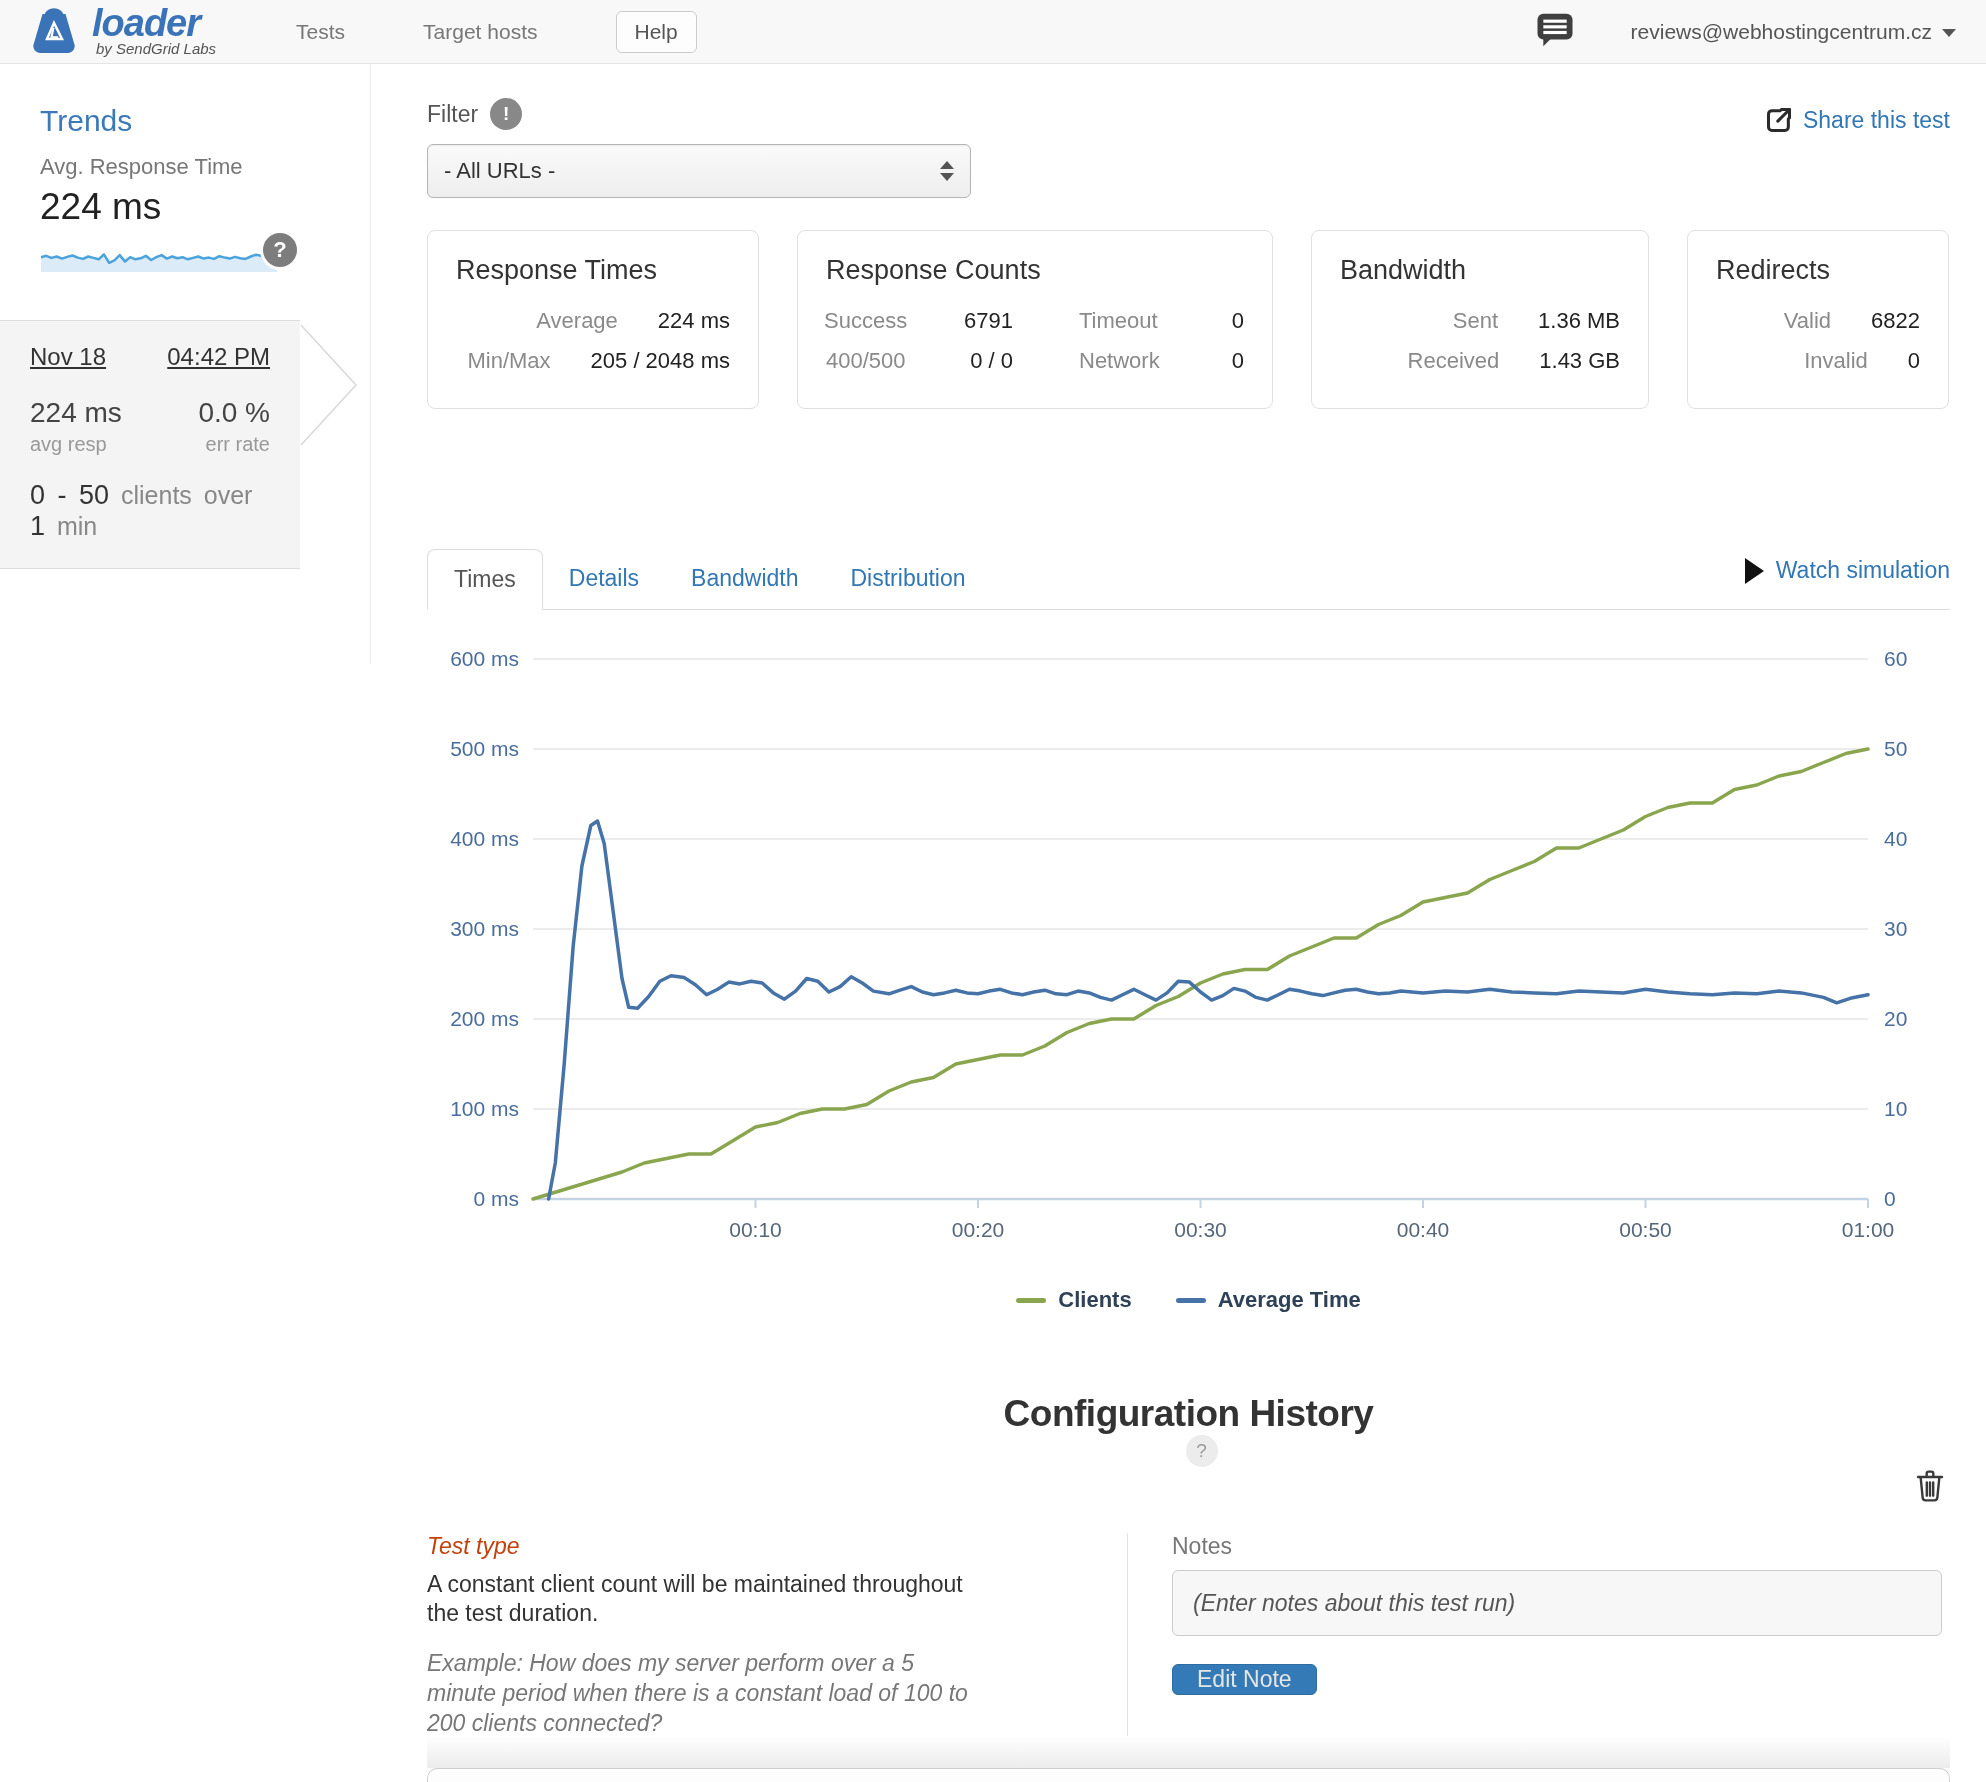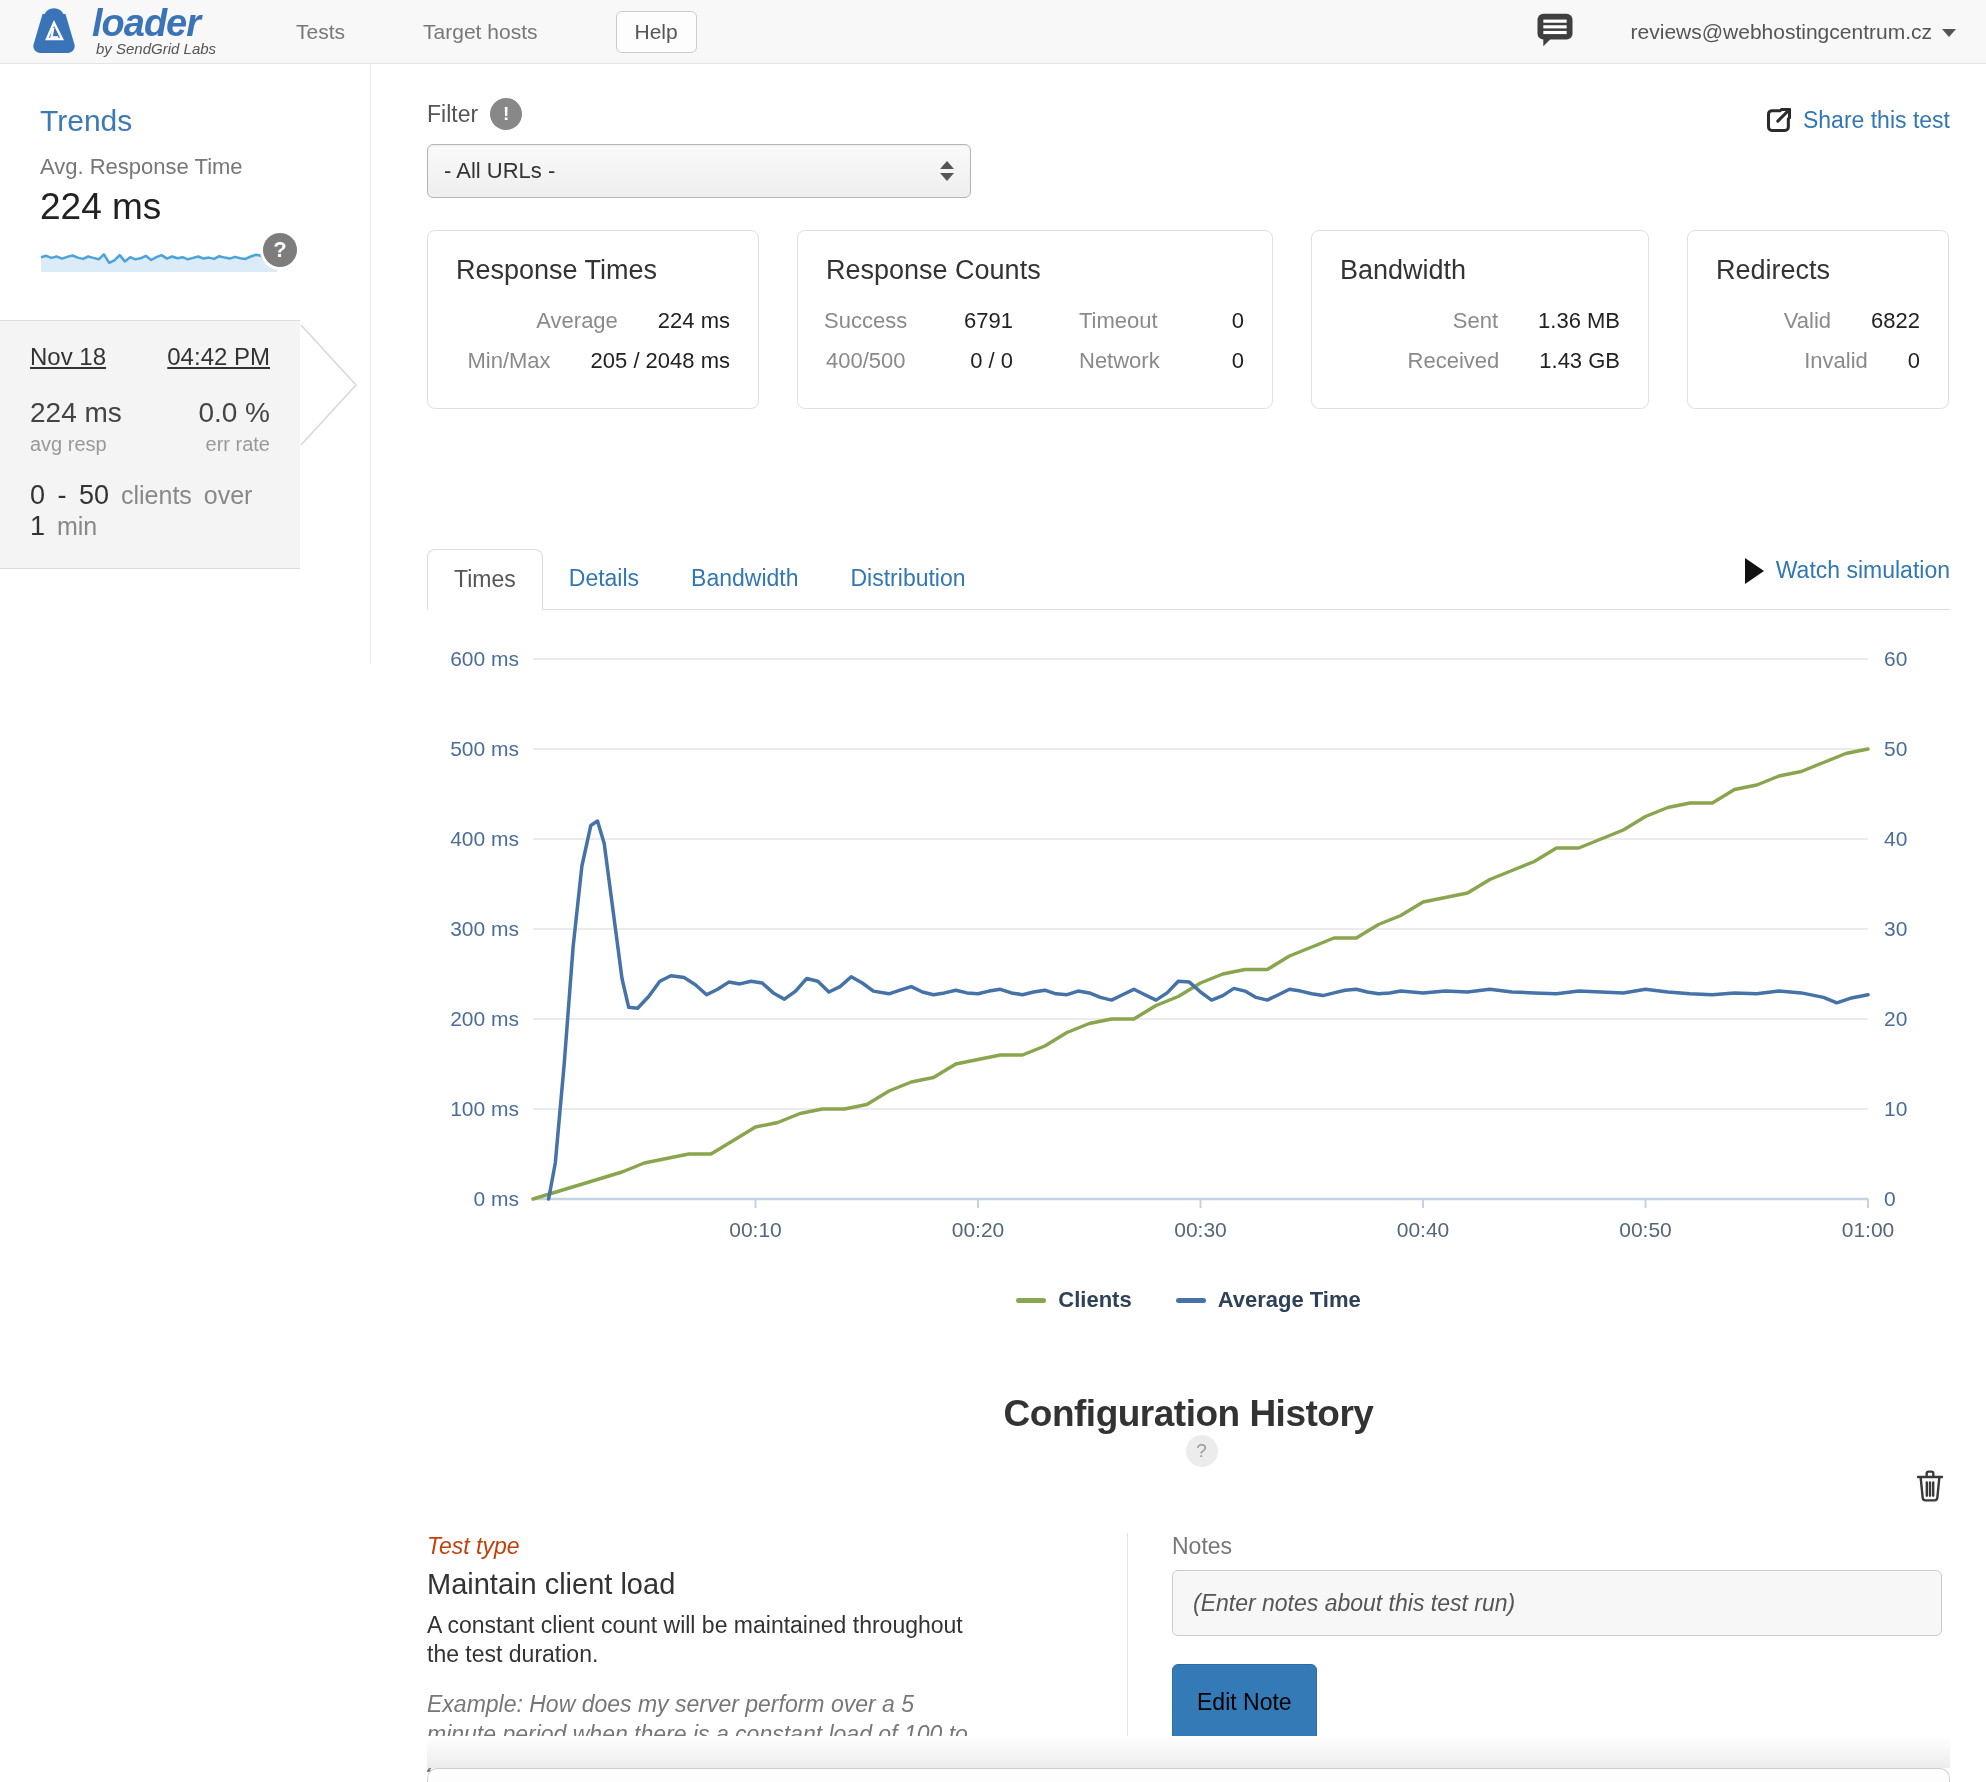--- a/index.html
+++ b/index.html
@@ -108,22 +108,22 @@
   .tt-example { font-size:23px; font-style:italic; color:#777; margin-top:20px; line-height:30px; max-width:550px; }
   .params { display:flex; margin-top:44px; }
   .param { }
   .param.p0 { width:143px; } .param.p1 { width:155px; } .param.p2 { width:265px; }
   .p-label { font-size:22px; color:#888; }
   .notes-label { font-size:23px; color:#777; }
   .notes-input { margin-top:10px; width:calc(100% - 8px); height:66px; border:1px solid #ccc;
     border-radius:6px; background:#f7f7f7; font-size:23px; font-style:italic; color:#555;
     padding:0 20px; font-family:"Liberation Sans", sans-serif; }
   .notes-input::placeholder { color:#555; font-style:italic; }
-  .edit-note-btn { margin-top:28px; background:#337ab7; color:#000000; border:1px solid #2e6da4;
-    border-radius:6px; font-size:23px; padding:24px 24px; cursor:pointer; font-family:"Liberation Sans", sans-serif; }
+  .edit-note-btn { margin-top:28px; background:#337ab7; color:#e5e5e5; border:1px solid #2e6da4;
+    border-radius:6px; font-size:23px; padding:1px 24px; cursor:pointer; font-family:"Liberation Sans", sans-serif; }
 
   
   .bottom-strip { position:absolute; left:427px; right:36px; bottom:0; }
   .bottom-fade { height:32px; background:linear-gradient(#ffffff,#ececec); }
   .bottom-panel-top { height:14px; border:1px solid #cfcfcf; border-bottom:none;
     border-radius:10px 10px 0 0; background:#fdfdfd; }
 </style>
 </head>
 <body>
 
@@ -353,21 +353,20 @@
             <path d="M3 7.5 h18"></path>
             <path d="M9.5 7 v-2 a1.5 1.5 0 0 1 1.5 -1.5 h2 a1.5 1.5 0 0 1 1.5 1.5 v2"></path>
             <path d="M5 8 L6.5 23 a2.2 2.2 0 0 0 2.2 2 h6.6 a2.2 2.2 0 0 0 2.2 -2 L19 8"></path>
             <path d="M9.6 11.5 v10 M12 11.5 v10 M14.4 11.5 v10"></path>
           </svg>
         </span>
       </div>
       <div class="config-cols">
         <div class="config-left">
           <div class="tt-label">Test type</div>
-          <div class="tt-value">Maintain client load</div>
           <div class="tt-desc">A constant client count will be maintained throughout the test duration.</div>
           <div class="tt-example">Example: How does my server perform over a 5 minute period when there is a constant load of 100 to 200 clients connected?</div>
           <div class="params">
             <div class="param p0">
               <div class="p-label">Clients</div>
 
             </div>
             <div class="param p1">
               <div class="p-label">Duration</div>
 

